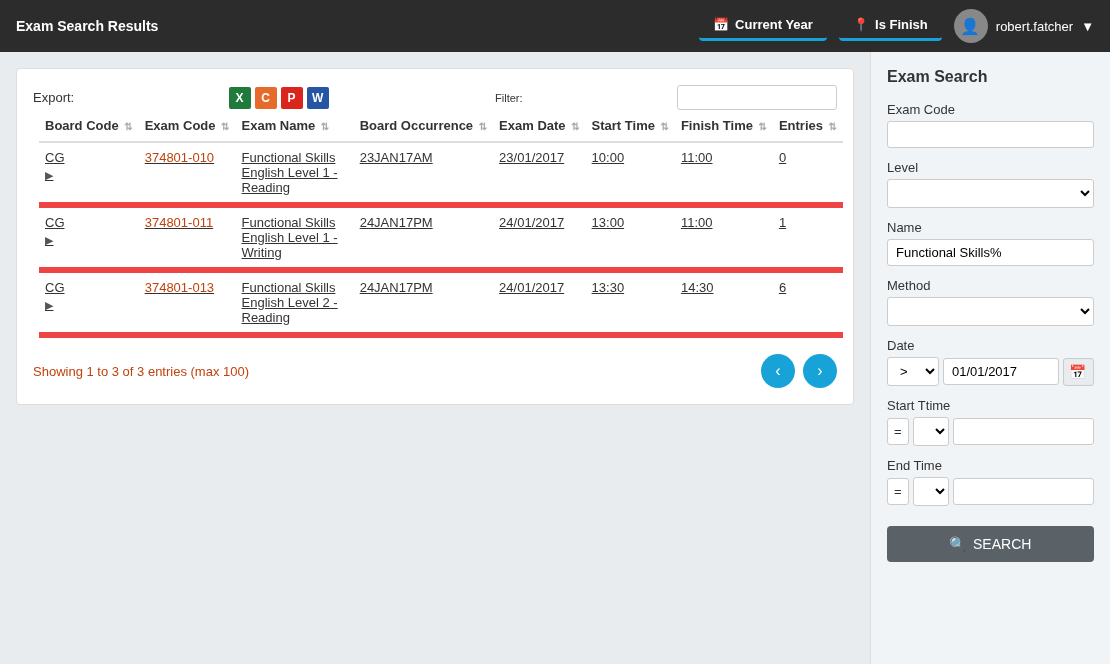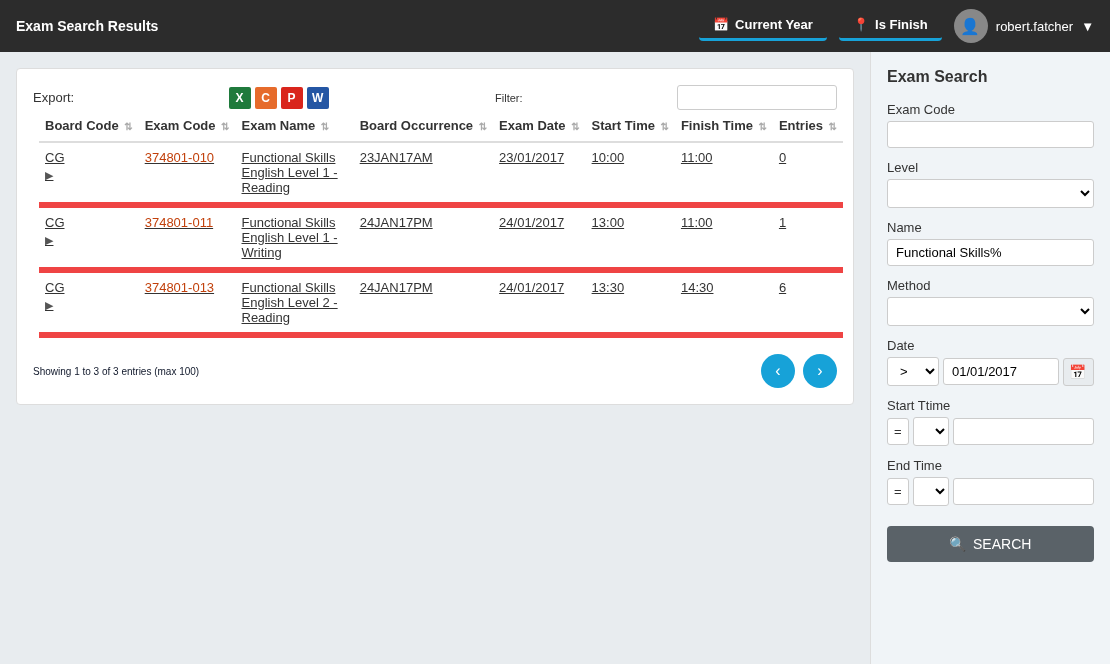--- a/index.html
+++ b/index.html
@@ -136,21 +136,21 @@
     }
     .exam-code-link { color: #c2410c; cursor: pointer; text-decoration: none; }
 
     
     .pagination-bar {
       display: flex;
       align-items: center;
       justify-content: space-between;
       margin-top: 16px;
     }
-    .showing-text { font-size: 10px; color: #0f172a; }
+    .showing-text { font-size: 13px; color: #c2410c; }
     .page-btns { display: flex; gap: 8px; }
     .page-btn {
       width: 34px;
       height: 34px;
       border-radius: 50%;
       background: #17a2d8;
       border: none;
       color: #fff;
       font-size: 16px;
       cursor: pointer;

